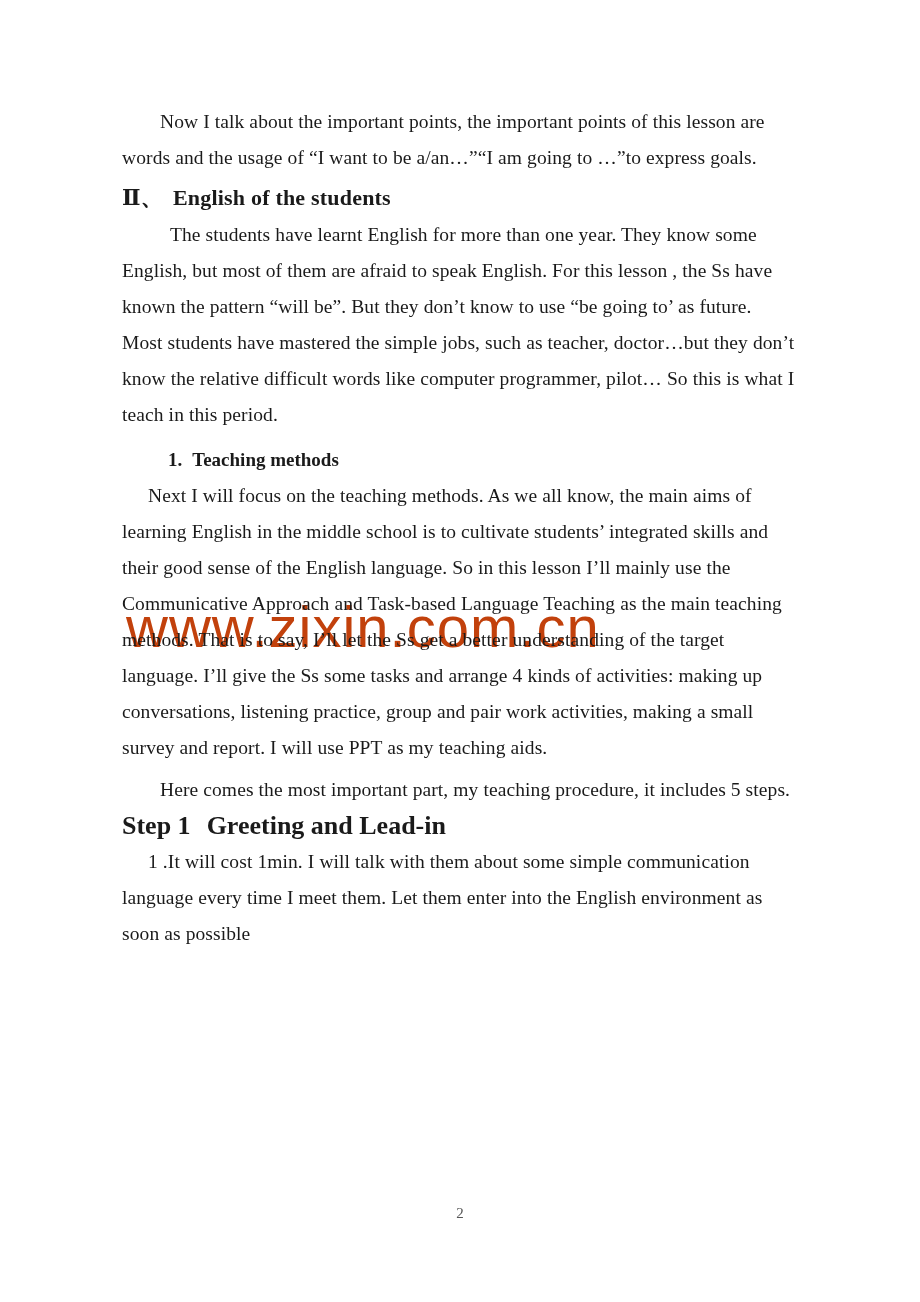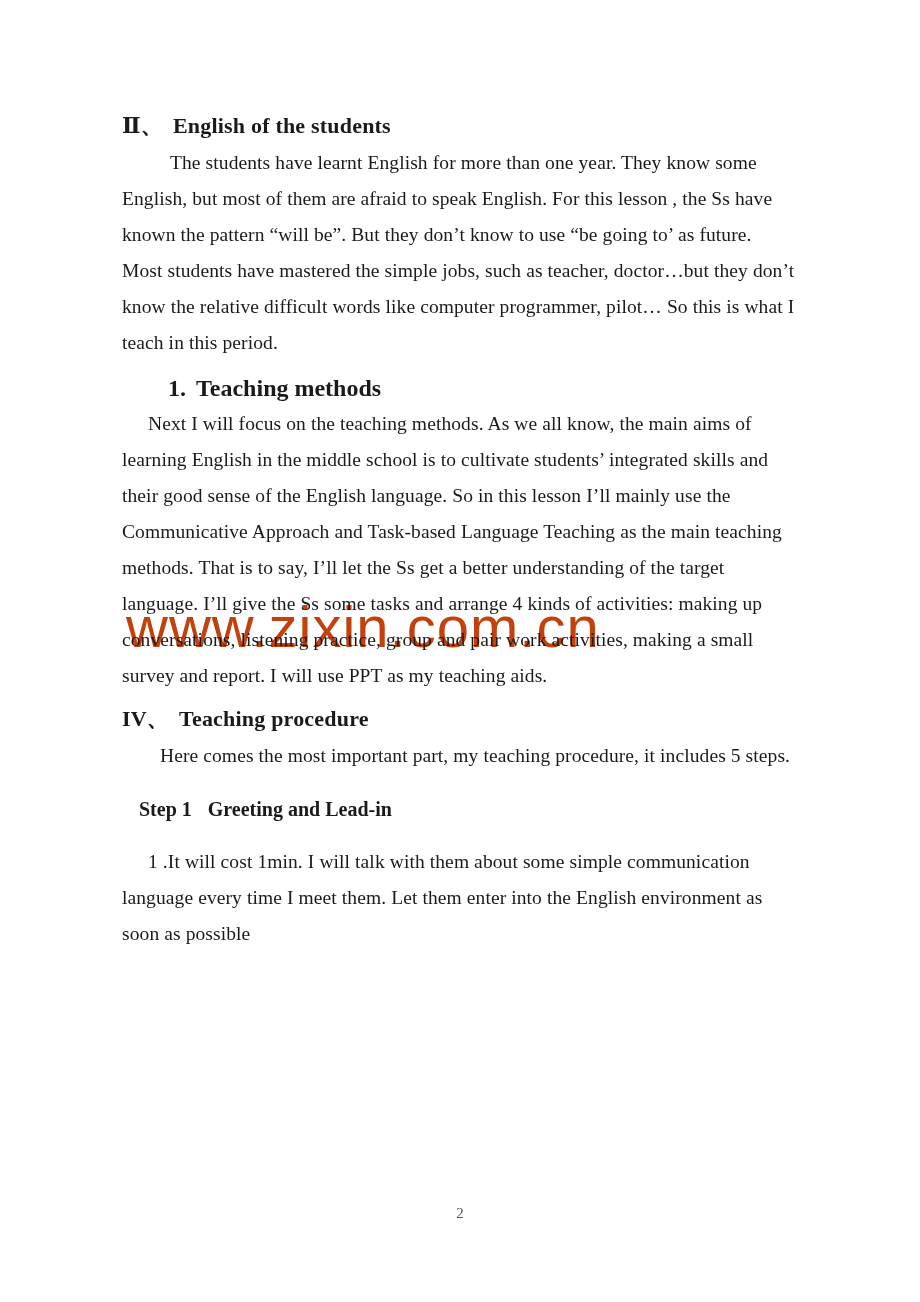--- a/index.html
+++ b/index.html
@@ -57,35 +57,35 @@
   }
   .h-major .num {
     font-family: "Liberation Serif", "DejaVu Serif", serif;
   }
   .h-major .gap {
     display: inline-block;
     width: 10px;
   }
 
   .h-sub {
-    font-size: 24px;
+    font-size: 19px;
     font-weight: bold;
     line-height: 36px;
     margin: 0;
     padding-left: 46px;
     position: relative;
     z-index: 2;
   }
   .h-sub .sub-gap { display: inline-block; width: 10px; }
 
   .h-step {
-    font-size: 20px;
+    font-size: 26px;
     font-weight: bold;
     line-height: 36px;
-    margin: 17px;
+    margin: 0;
     position: relative;
     z-index: 2;
   }
   .h-step .step-gap { display: inline-block; width: 16px; }
 
   .spacer-sm { height: 6px; }
   .spacer-xs { height: 3px; }
 
   
   #watermark {
@@ -117,20 +117,21 @@
 </style>
 </head>
 <body>
 
 <div id="page">
 
   <div id="watermark">www.zixin.com.cn</div>
 
   <div id="content">
 
+    <p class="para indent-1">Now I talk about the important points, the important points of this lesson are words and the usage of “I want to be a/an…”“I am going to …”to express goals.</p>
 
     <div class="spacer-xs"></div>
 
     <h2 class="h-major">
       <span class="num">Ⅱ</span><span>、</span><span class="gap"></span><span>English of the students</span>
     </h2>
 
     <p class="para indent-2">The students have learnt English for more than one year. They know some English, but most of them are afraid to speak English. For this lesson , the Ss have known the pattern “will be”. But they don’t know to use “be going to’ as future. Most students have mastered the simple jobs, such as teacher, doctor…but they don’t know the relative difficult words like computer programmer, pilot… So this is what I teach in this period.</p>
 
     <div class="spacer-sm"></div>
@@ -141,23 +142,20 @@
     <h3 class="h-sub">
       <span>1.</span><span class="sub-gap"></span><span>Teaching methods</span>
     </h3>
 
     <p class="para indent-3">Next I will focus on the teaching methods. As we all know, the main aims of learning English in the middle school is to cultivate students’ integrated skills and their good sense of the English language. So in this lesson I’ll mainly use the Communicative Approach and Task-based Language Teaching as the main teaching methods. That is to say, I’ll let the Ss get a better understanding of the target language. I’ll give the Ss some tasks and arrange 4 kinds of activities: making up conversations, listening practice, group and pair work activities, making a small survey and report. I will use PPT as my teaching aids.</p>
 
 
 
     <div class="spacer-sm"></div>
 
-    <h2 class="h-major">
-      <span class="num">IV</span><span>、</span><span class="gap"></span><span>Teaching procedure</span>
-    </h2>
 
     <p class="para indent-1">Here comes the most important part, my teaching procedure, it includes 5 steps.</p>
 
     <h3 class="h-step">
       <span>Step 1</span><span class="step-gap"></span><span>Greeting and Lead-in</span>
     </h3>
 
     <p class="para indent-3">1 .It will cost 1min. I will talk with them about some simple communication language every time I meet them. Let them enter into the English environment as soon as possible</p>
 
 

